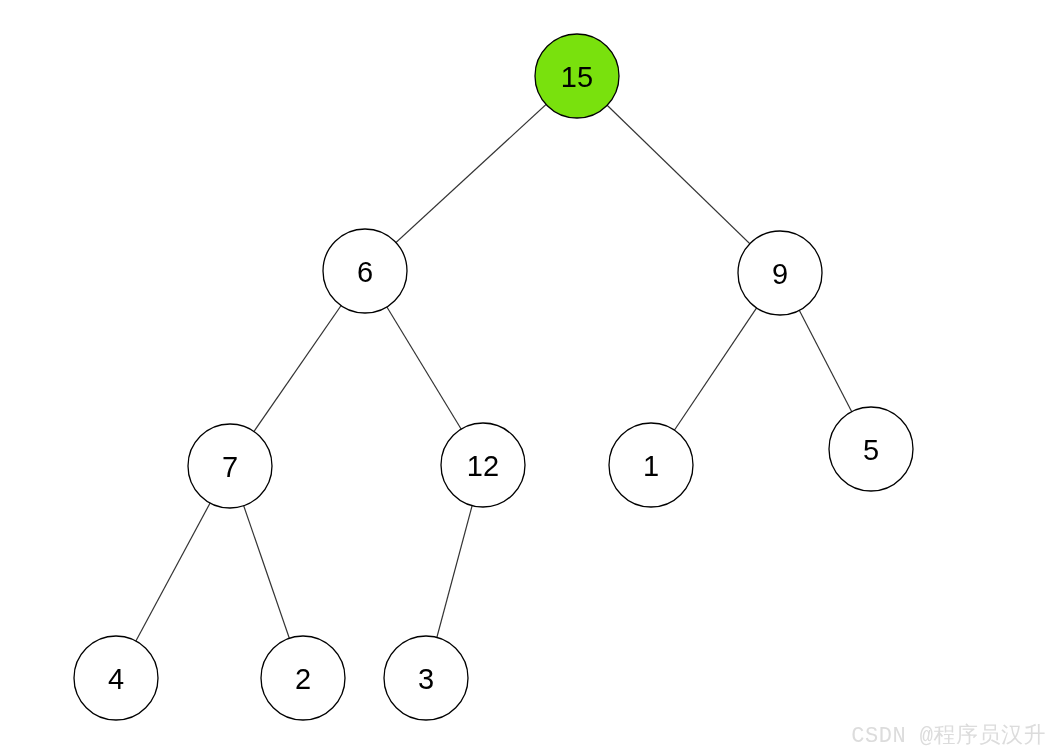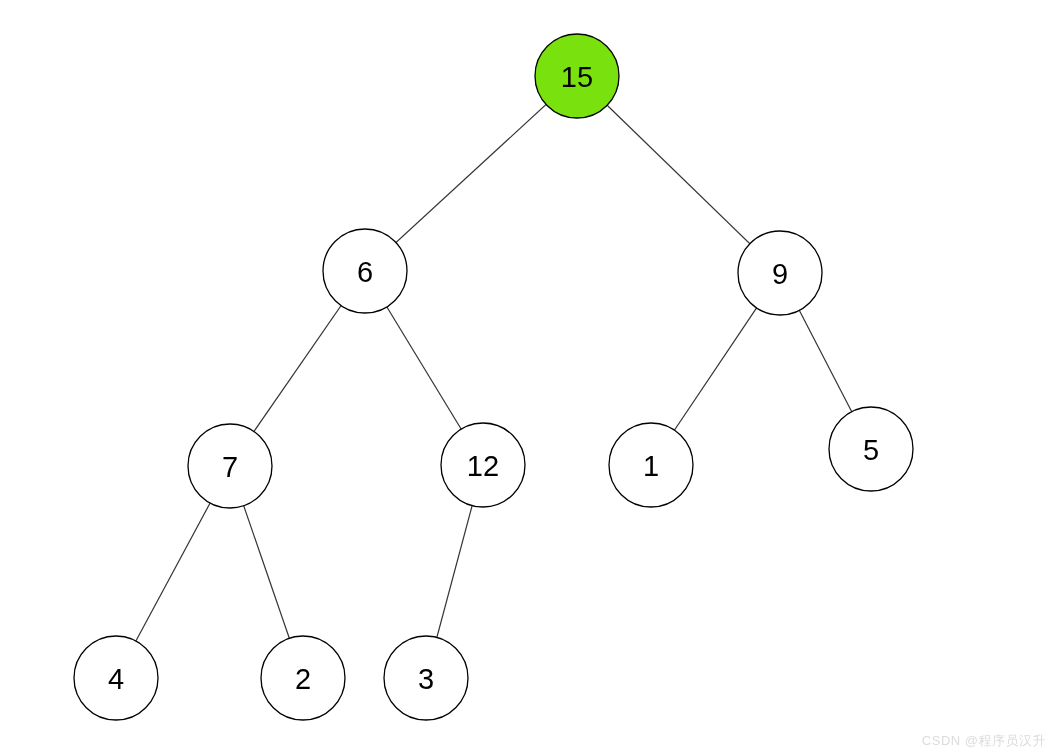--- a/index.html
+++ b/index.html
@@ -23,24 +23,25 @@
   }
   svg text.node-label {
     font-family: "Liberation Sans", sans-serif;
     font-size: 29px;
     fill: #000000;
   }
   .watermark {
     position: absolute;
     right: 8px;
     bottom: 6px;
-    font-size: 13px;
+    font-size: 22px;
     color: #dcdcdc;
     letter-spacing: 0.5px;
     user-select: none;
+    font-family: Liberation Mono, monospace;
   }
 </style>
 </head>
 <body>
 
 <div class="canvas-wrap">
   <svg id="tree-svg" width="1054" height="756" viewBox="0 0 1054 756" xmlns="http://www.w3.org/2000/svg">
       <line x1="577" y1="76" x2="365" y2="271" stroke="#333333" stroke-width="1.2"></line>
       <line x1="577" y1="76" x2="780" y2="273" stroke="#333333" stroke-width="1.2"></line>
       <line x1="365" y1="271" x2="230" y2="466" stroke="#333333" stroke-width="1.2"></line>

